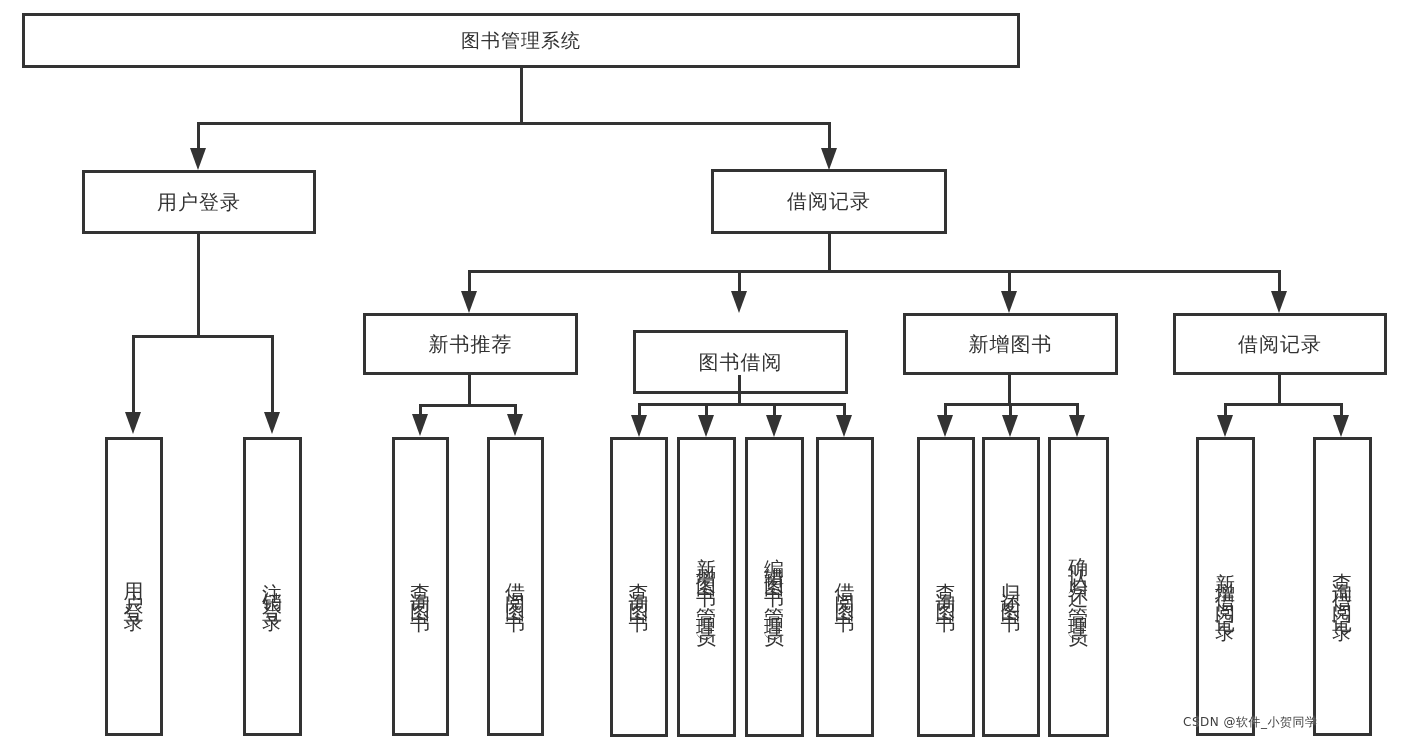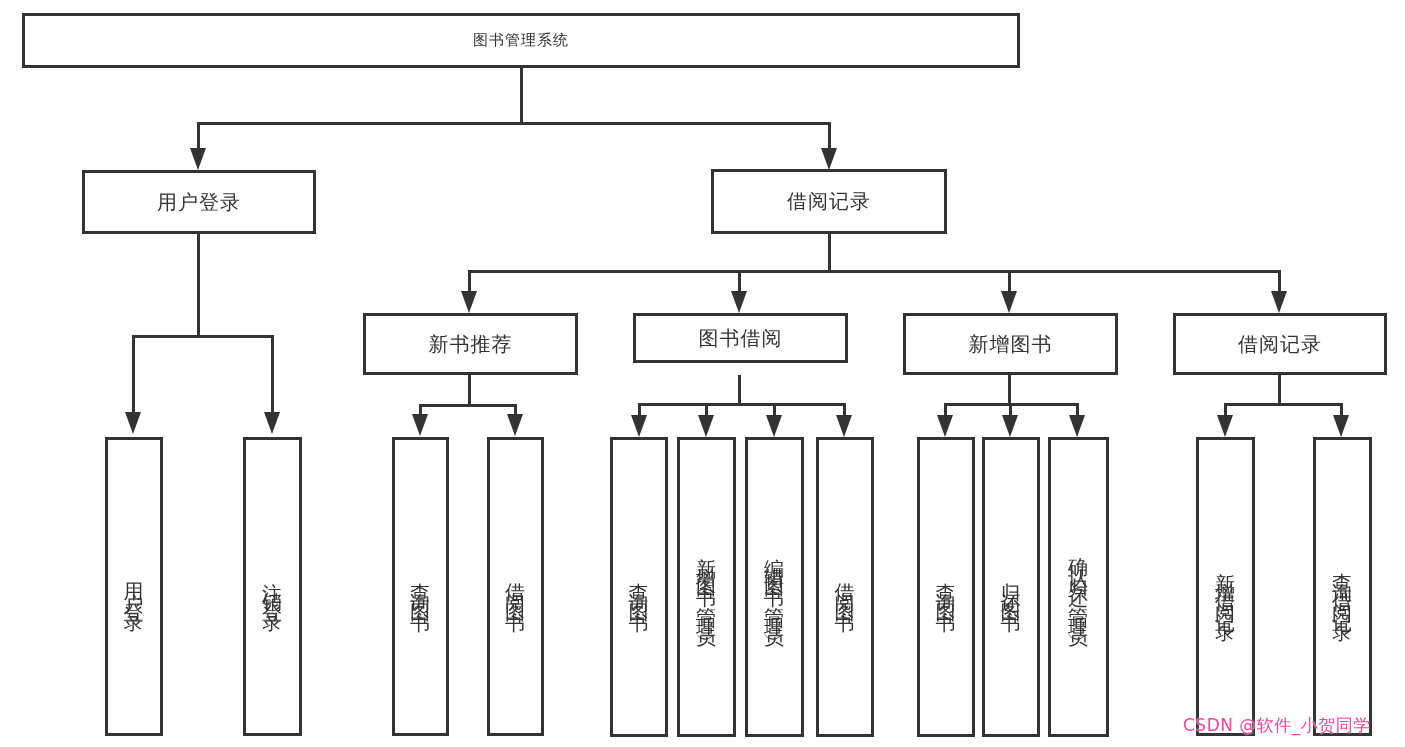--- a/index.html
+++ b/index.html
@@ -15,21 +15,21 @@
     background:#ffffff;
     border:3px solid #333333;
     box-sizing:border-box;
     display:flex;
     align-items:center;
     justify-content:center;
     color:#333333;
     font-size:20px;
     letter-spacing:1px;
   }
-  .node.root{font-size:15px;}
+  .node.root{font-size:19px;}
   .vnode{
     position:absolute;
     background:#ffffff;
     border:3px solid #333333;
     box-sizing:border-box;
     display:flex;
     align-items:center;
     justify-content:center;
     color:#333333;
     font-size:20px;
@@ -44,22 +44,22 @@
   .vl{position:absolute;width:3px;background:#333333;}
   .arrow{
     position:absolute;width:0;height:0;
     border-left:8px solid transparent;
     border-right:8px solid transparent;
     border-top:22px solid #333333;
   }
   .watermark{
     position:absolute;
     left:1183px;top:714px;
-    font-size:17px;
-    color:#ec4899;
+    font-size:12px;
+    color:#404040;
     letter-spacing:0.5px;
     white-space:nowrap;
     z-index:9;
     text-shadow:0 0 2px #ffffff;
   }
 </style>
 </head>
 <body>
 
 <div id="canvas">
@@ -103,21 +103,21 @@
   <div class="vl" style="left:738px;top:270px;height:21px;"></div>
   <div class="arrow" style="left:731px;top:291px;"></div>
   <div class="vl" style="left:1008px;top:270px;height:21px;"></div>
   <div class="arrow" style="left:1001px;top:291px;"></div>
   <div class="vl" style="left:1278px;top:270px;height:21px;"></div>
   <div class="arrow" style="left:1271px;top:291px;"></div>
 
   <div class="node" style="left:363px;top:313px;width:215px;height:62px;">
     <span>新书推荐</span>
   </div>
-  <div class="node" style="left:633px;top:313px;width:215px;height:50px;">
+  <div class="node" style="left:633px;top:330px;width:215px;height:64px;">
     <span>图书借阅</span>
   </div>
   <div class="node" style="left:903px;top:313px;width:215px;height:62px;">
     <span>新增图书</span>
   </div>
   <div class="node" style="left:1173px;top:313px;width:214px;height:62px;">
     <span>借阅记录</span>
   </div>
 
   <div class="vl" style="left:468px;top:375px;height:31px;"></div>

